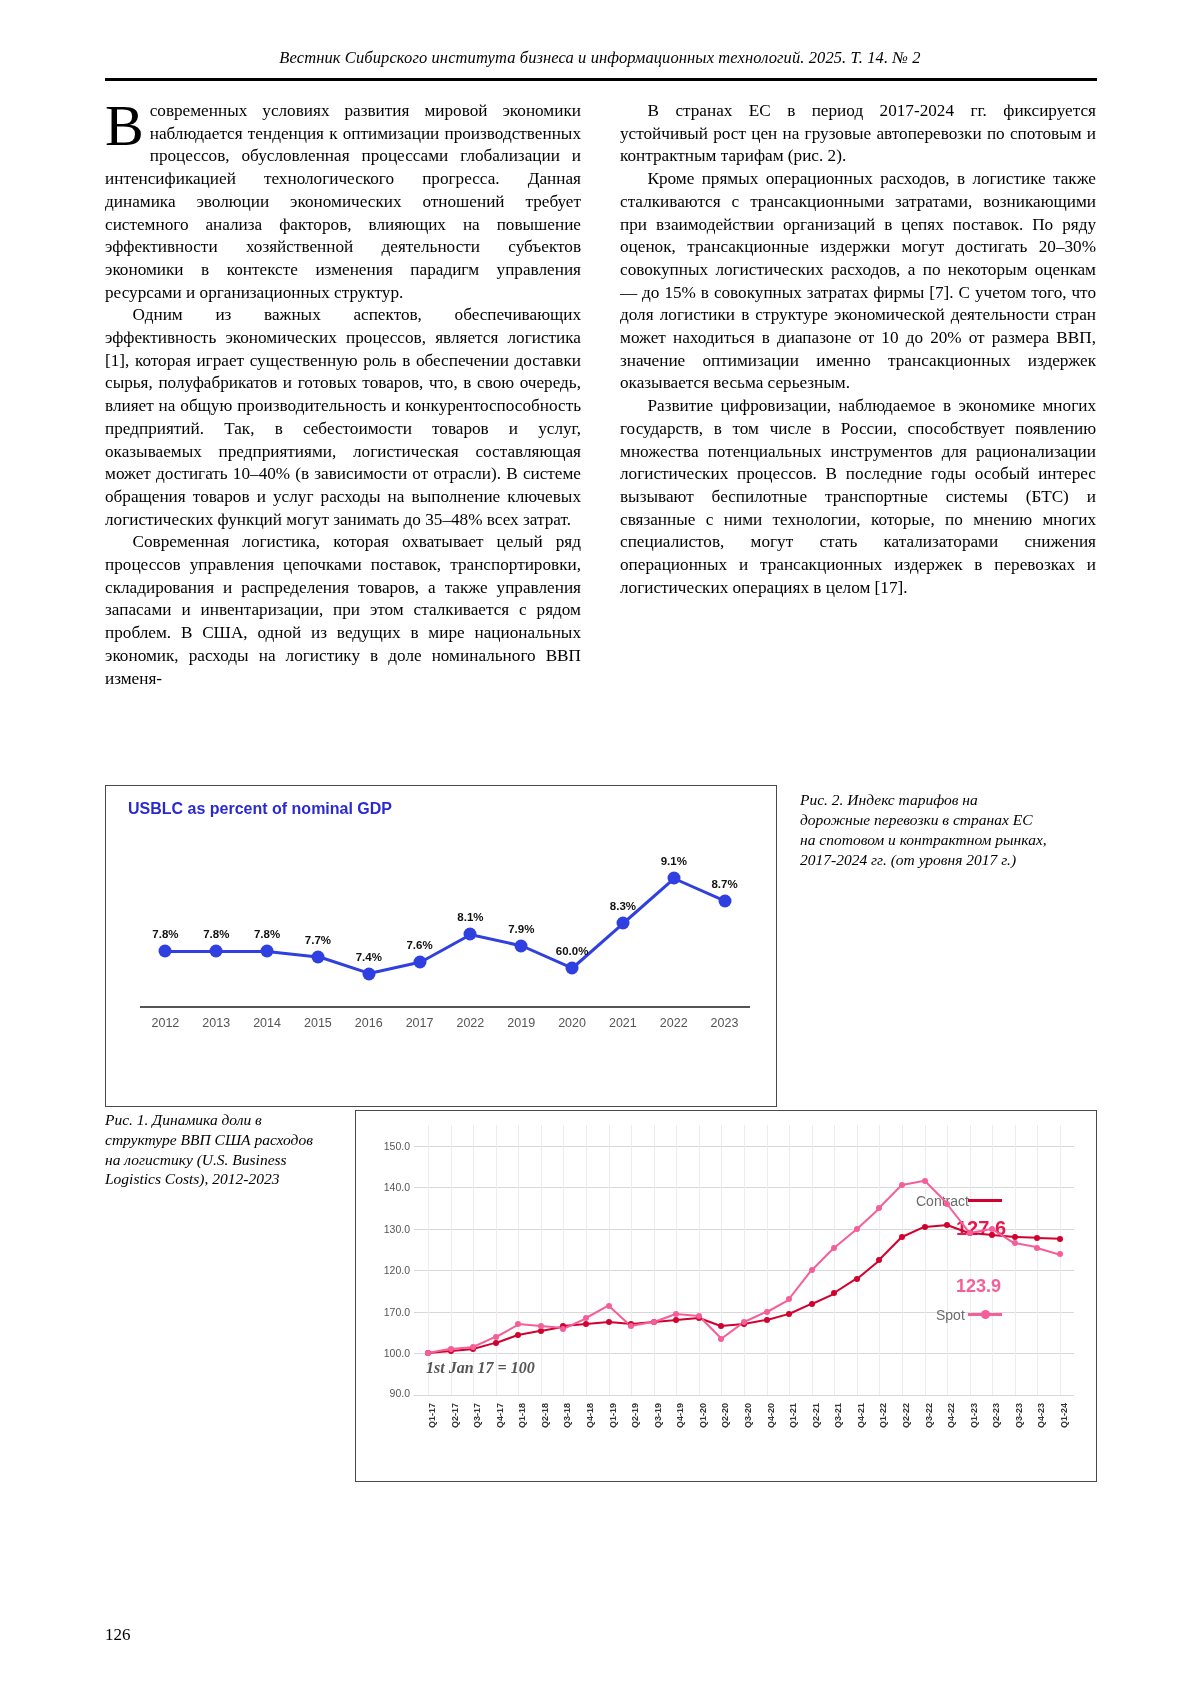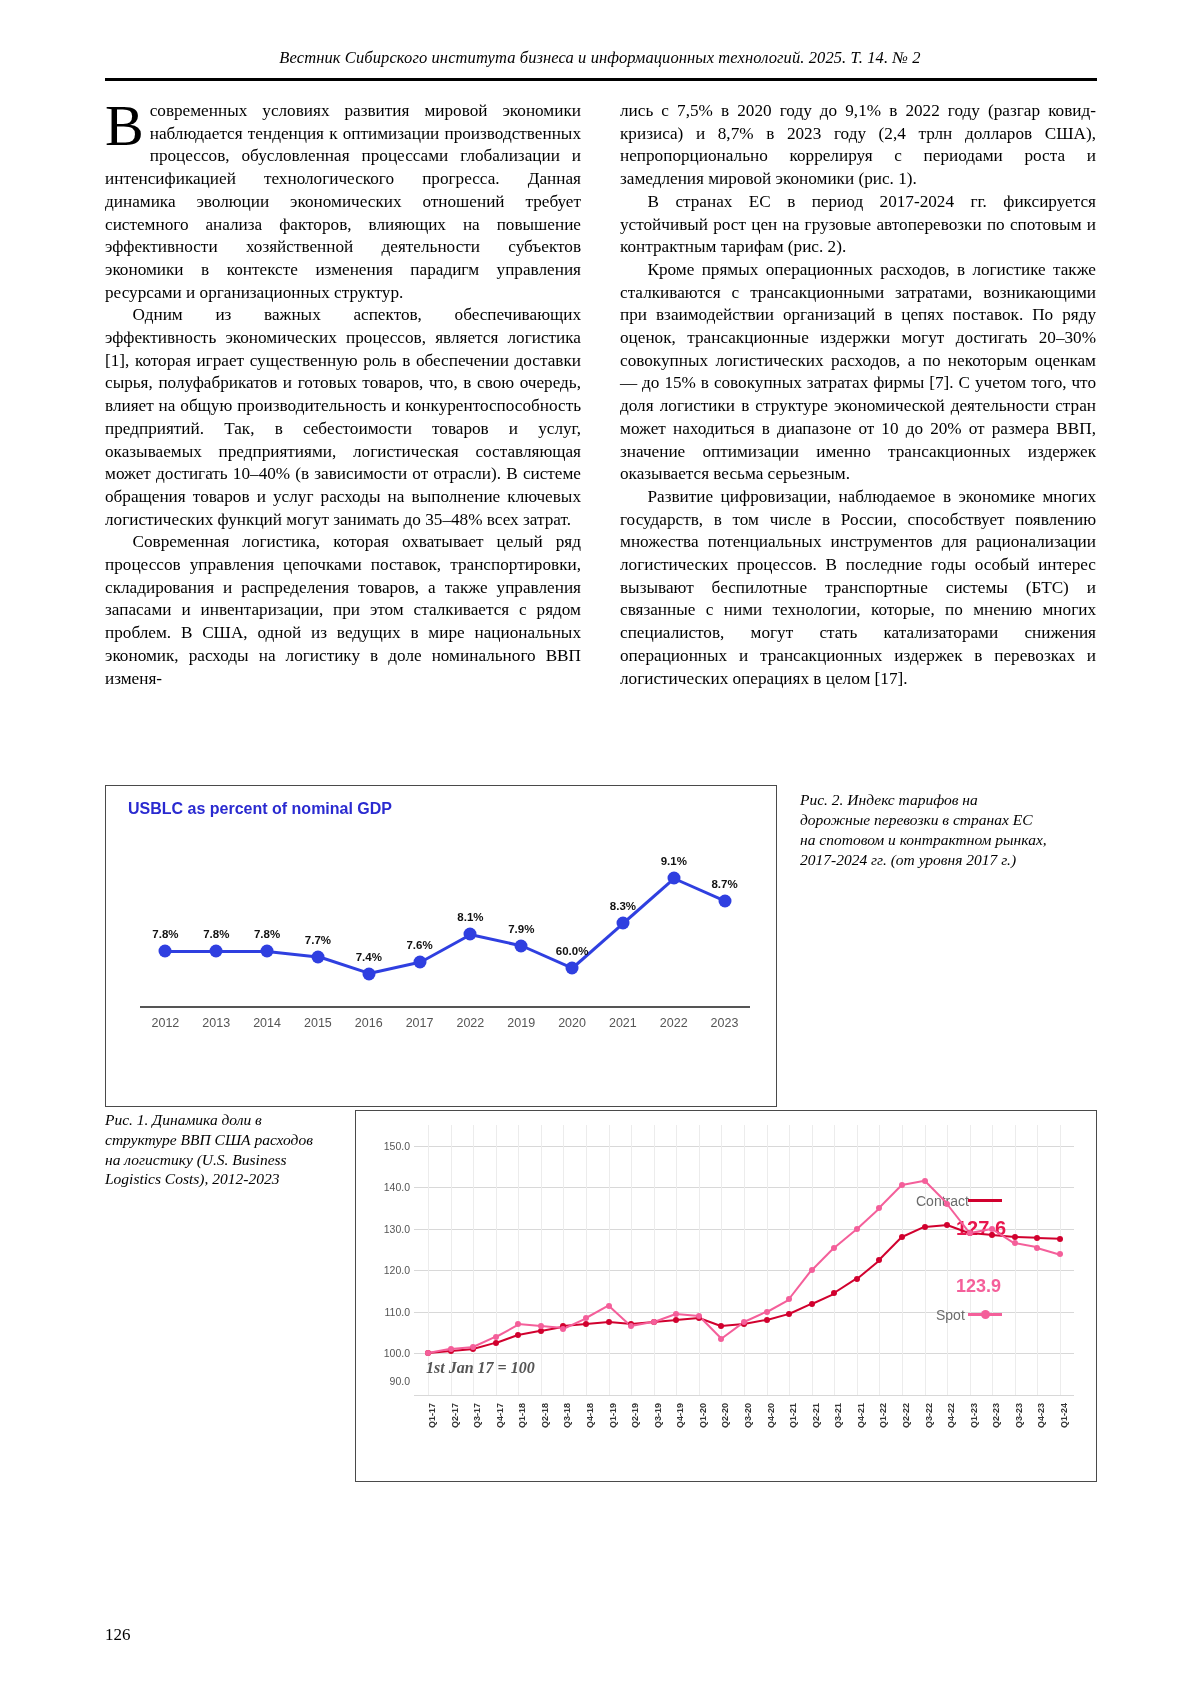--- a/index.html
+++ b/index.html
@@ -194,21 +194,20 @@
   <div class="runhead">Вестник Сибирского института бизнеса и информационных технологий. 2025. Т. 14. № 2</div>
   <div class="runrule"></div>
 
   <div class="col col-left">
     <p class="dropcap-par"><span class="dropcap">В</span><span>современных условиях развития мировой экономики наблюдается тенденция к оптимизации производственных процессов, обусловленная процессами глобализации и интенсификацией технологического прогресса. Данная динамика эволюции экономических отношений требует системного анализа факторов, влияющих на повышение эффективности хозяйственной деятельности субъектов экономики в контексте изменения парадигм управления ресурсами и организационных структур.</span></p>
     <p>Одним из важных аспектов, обеспечивающих эффективность экономических процессов, является логистика [1], которая играет существенную роль в обеспечении доставки сырья, полуфабрикатов и готовых товаров, что, в свою очередь, влияет на общую производительность и конкурентоспособность предприятий. Так, в себестоимости товаров и услуг, оказываемых предприятиями, логистическая составляющая может достигать 10–40% (в зависимости от отрасли). В системе обращения товаров и услуг расходы на выполнение ключевых логистических функций могут занимать до 35–48% всех затрат.</p>
     <p>Современная логистика, которая охватывает целый ряд процессов управления цепочками поставок, транспортировки, складирования и распределения товаров, а также управления запасами и инвентаризации, при этом сталкивается с рядом проблем. В США, одной из ведущих в мире национальных экономик, расходы на логистику в доле номинального ВВП изменя-</p>
   </div>
 
   <div class="col col-right">
-    <p class="noind">лись с 7,5% в 2020 году до 9,1% в 2022 году (разгар ковид-кризиса) и 8,7% в 2023 году (2,4 трлн долларов США), непропорционально коррелируя с периодами роста и замедления мировой экономики (рис. 1).</p>
     <p>В странах ЕС в период 2017-2024 гг. фиксируется устойчивый рост цен на грузовые автоперевозки по спотовым и контрактным тарифам (рис. 2).</p>
     <p>Кроме прямых операционных расходов, в логистике также сталкиваются с трансакционными затратами, возникающими при взаимодействии организаций в цепях поставок. По ряду оценок, трансакционные издержки могут достигать 20–30% совокупных логистических расходов, а по некоторым оценкам — до 15% в совокупных затратах фирмы [7]. С учетом того, что доля логистики в структуре экономической деятельности стран может находиться в диапазоне от 10 до 20% от размера ВВП, значение оптимизации именно трансакционных издержек оказывается весьма серьезным.</p>
     <p>Развитие цифровизации, наблюдаемое в экономике многих государств, в том числе в России, способствует появлению множества потенциальных инструментов для рационализации логистических процессов. В последние годы особый интерес вызывают беспилотные транспортные системы (БТС) и связанные с ними технологии, которые, по мнению многих специалистов, могут стать катализаторами снижения операционных и трансакционных издержек в перевозках и логистических операциях в целом [17].</p>
   </div>
 
   <div class="fig1">
     <div class="fig1-title">USBLC as percent of nominal GDP</div>
     <div class="fig1-plot" id="fig1plot">
       <div class="axis-line"></div>
       <div class="yearrow" id="fig1years">
@@ -271,25 +270,25 @@
     <div class="plot" id="fig2plot">
         <div class="gridline" style="top: 20.7692px;"></div>
         <div class="ylab" style="top: 20.7692px; left: -56px;">150.0</div>
         <div class="gridline" style="top: 62.3077px;"></div>
         <div class="ylab" style="top: 62.3077px; left: -56px;">140.0</div>
         <div class="gridline" style="top: 103.846px;"></div>
         <div class="ylab" style="top: 103.846px; left: -56px;">130.0</div>
         <div class="gridline" style="top: 145.385px;"></div>
         <div class="ylab" style="top: 145.385px; left: -56px;">120.0</div>
         <div class="gridline" style="top: 186.923px;"></div>
-        <div class="ylab" style="top: 186.923px; left: -56px;">110.0</div>
+        <div class="ylab" style="top: 186.923px; left: -56px;">170.0</div>
         <div class="gridline" style="top: 228.462px;"></div>
         <div class="ylab" style="top: 228.462px; left: -56px;">100.0</div>
         <div class="gridline" style="top: 270px;"></div>
-        <div class="ylab" style="top: 256px; left: -56px;">90.0</div>
+        <div class="ylab" style="top: 268px; left: -56px;">90.0</div>
         <div class="vgrid" style="left: 14px;"></div>
         <div class="vgrid" style="left: 36.5714px;"></div>
         <div class="vgrid" style="left: 59.1429px;"></div>
         <div class="vgrid" style="left: 81.7143px;"></div>
         <div class="vgrid" style="left: 104.286px;"></div>
         <div class="vgrid" style="left: 126.857px;"></div>
         <div class="vgrid" style="left: 149.429px;"></div>
         <div class="vgrid" style="left: 172px;"></div>
         <div class="vgrid" style="left: 194.571px;"></div>
         <div class="vgrid" style="left: 217.143px;"></div>

